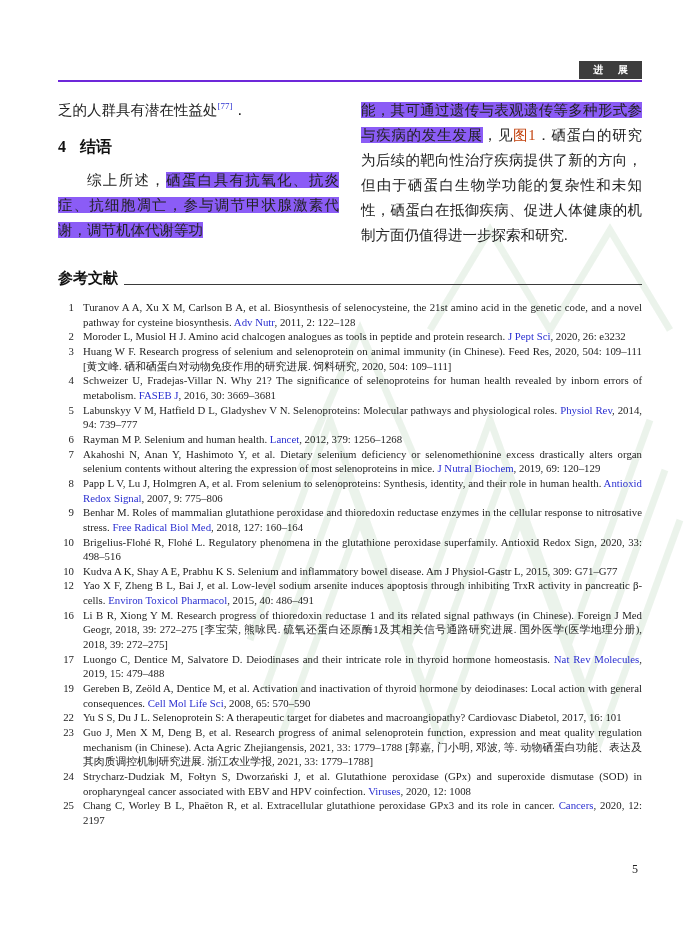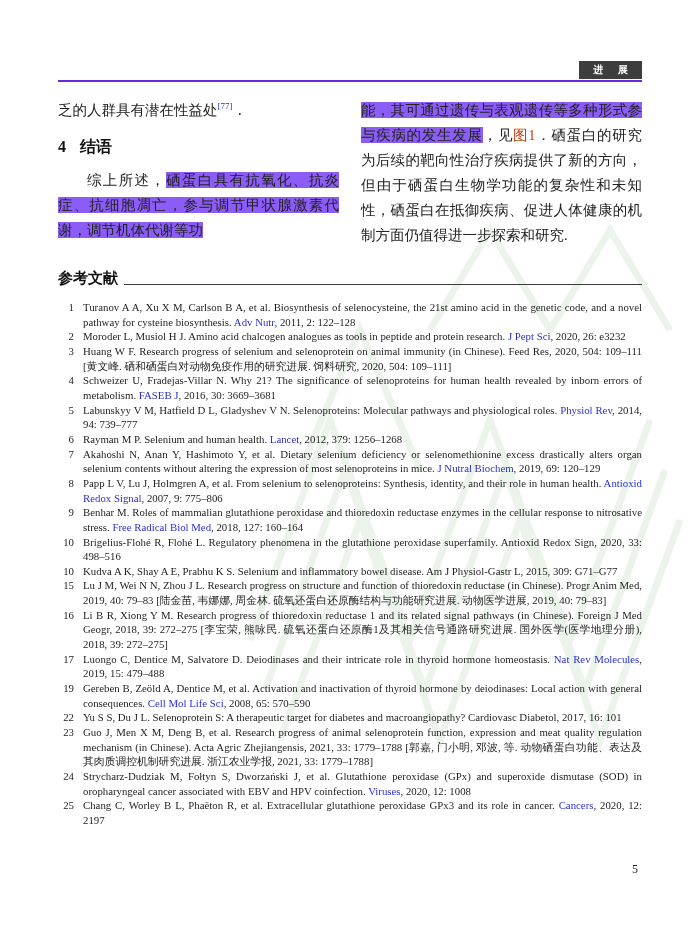--- a/index.html
+++ b/index.html
@@ -119,22 +119,22 @@
         </div>
         <div class="ref-item">
           <span class="ref-num">10</span>
           <span class="ref-body"><span>Brigelius-Flohé R, Flohé L. Regulatory phenomena in the glutathione peroxidase superfamily. Antioxid Redox Sign, 2020, 33: 498–516</span></span>
         </div>
         <div class="ref-item">
           <span class="ref-num">10</span>
           <span class="ref-body"><span>Kudva A K, Shay A E, Prabhu K S. Selenium and inflammatory bowel disease. Am J Physiol-Gastr L, 2015, 309: G71–G77</span></span>
         </div>
         <div class="ref-item">
-          <span class="ref-num">15</span>
-          <span class="ref-body"><span>Lu J M, Wei N N, Zhou J L. Research progress on structure and function of thioredoxin reductase (in Chinese). Progr Anim Med, 2019, 40: 79–83 [陆金苗, 韦娜娜, 周金林. 硫氧还蛋白还原酶结构与功能研究进展. 动物医学进展, 2019, 40: 79–83]</span></span>
+          <span class="ref-num">12</span>
+          <span class="ref-body"><span>Yao X F, Zheng B L, Bai J, et al. Low-level sodium arsenite induces apoptosis through inhibiting TrxR activity in pancreatic β-cells. </span><span class="ref-link">Environ Toxicol Pharmacol</span><span>, 2015, 40: 486–491</span></span>
         </div>
         <div class="ref-item">
           <span class="ref-num">16</span>
           <span class="ref-body"><span>Li B R, Xiong Y M. Research progress of thioredoxin reductase 1 and its related signal pathways (in Chinese). Foreign J Med Geogr, 2018, 39: 272–275 [李宝荣, 熊咏民. 硫氧还蛋白还原酶1及其相关信号通路研究进展. 国外医学(医学地理分册), 2018, 39: 272–275]</span></span>
         </div>
         <div class="ref-item">
           <span class="ref-num">17</span>
           <span class="ref-body"><span>Luongo C, Dentice M, Salvatore D. Deiodinases and their intricate role in thyroid hormone homeostasis. </span><span class="ref-link">Nat Rev Molecules</span><span>, 2019, 15: 479–488</span></span>
         </div>
         <div class="ref-item">

